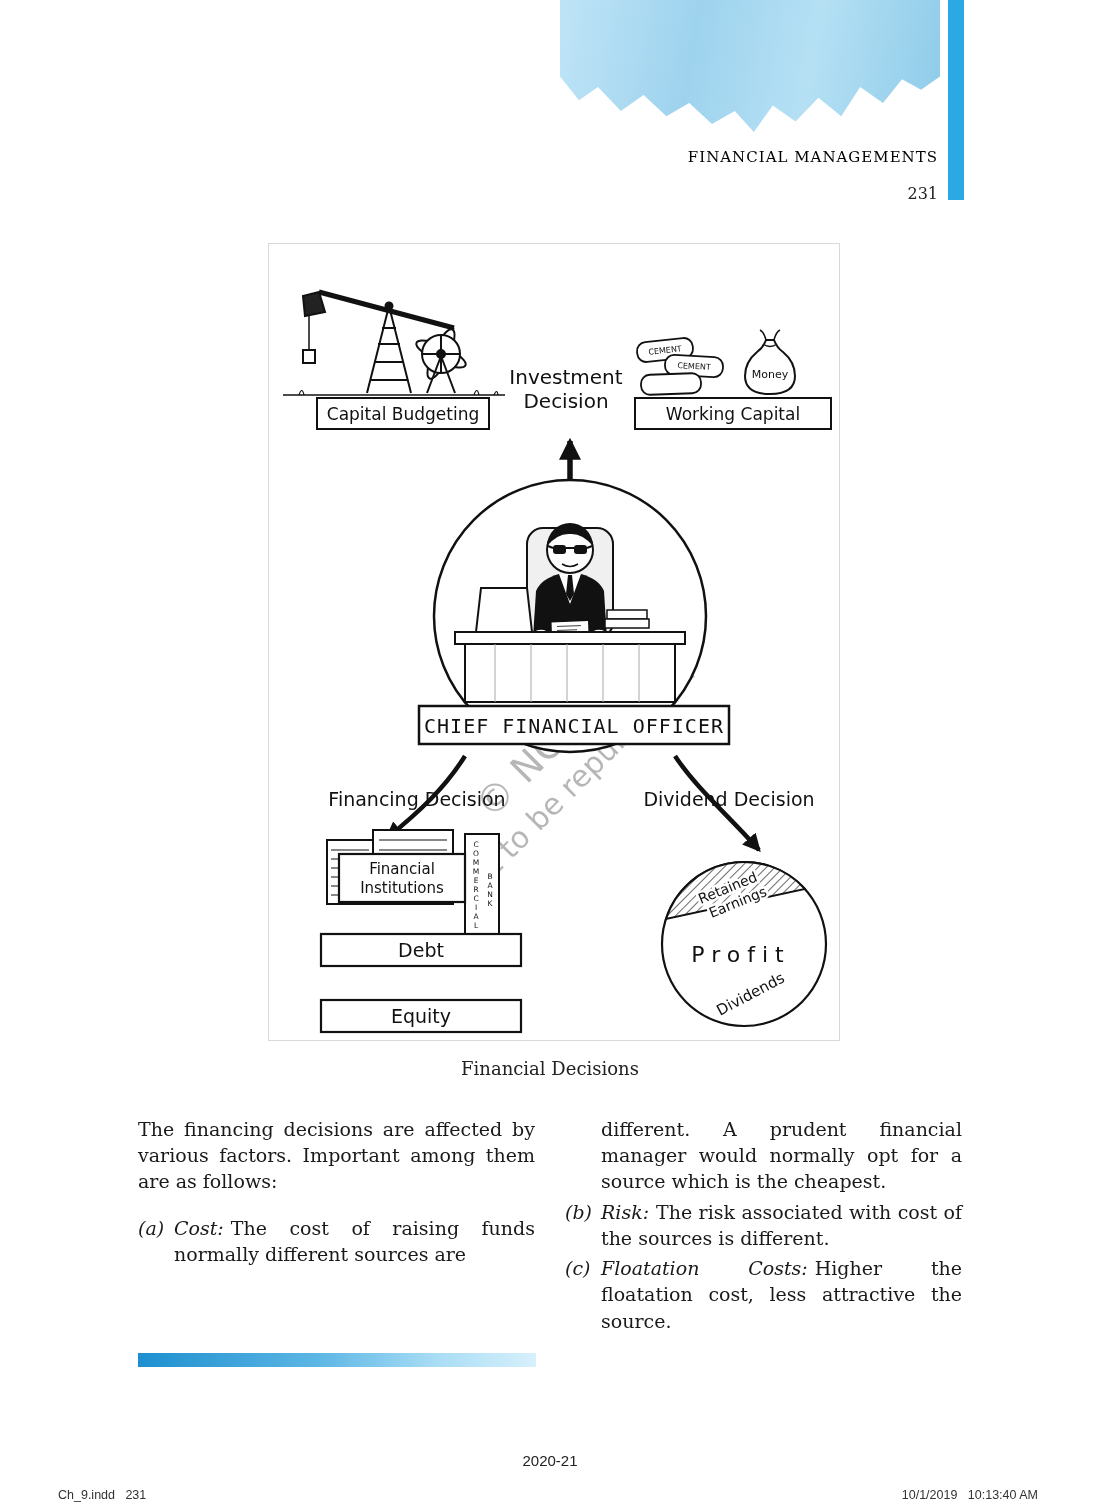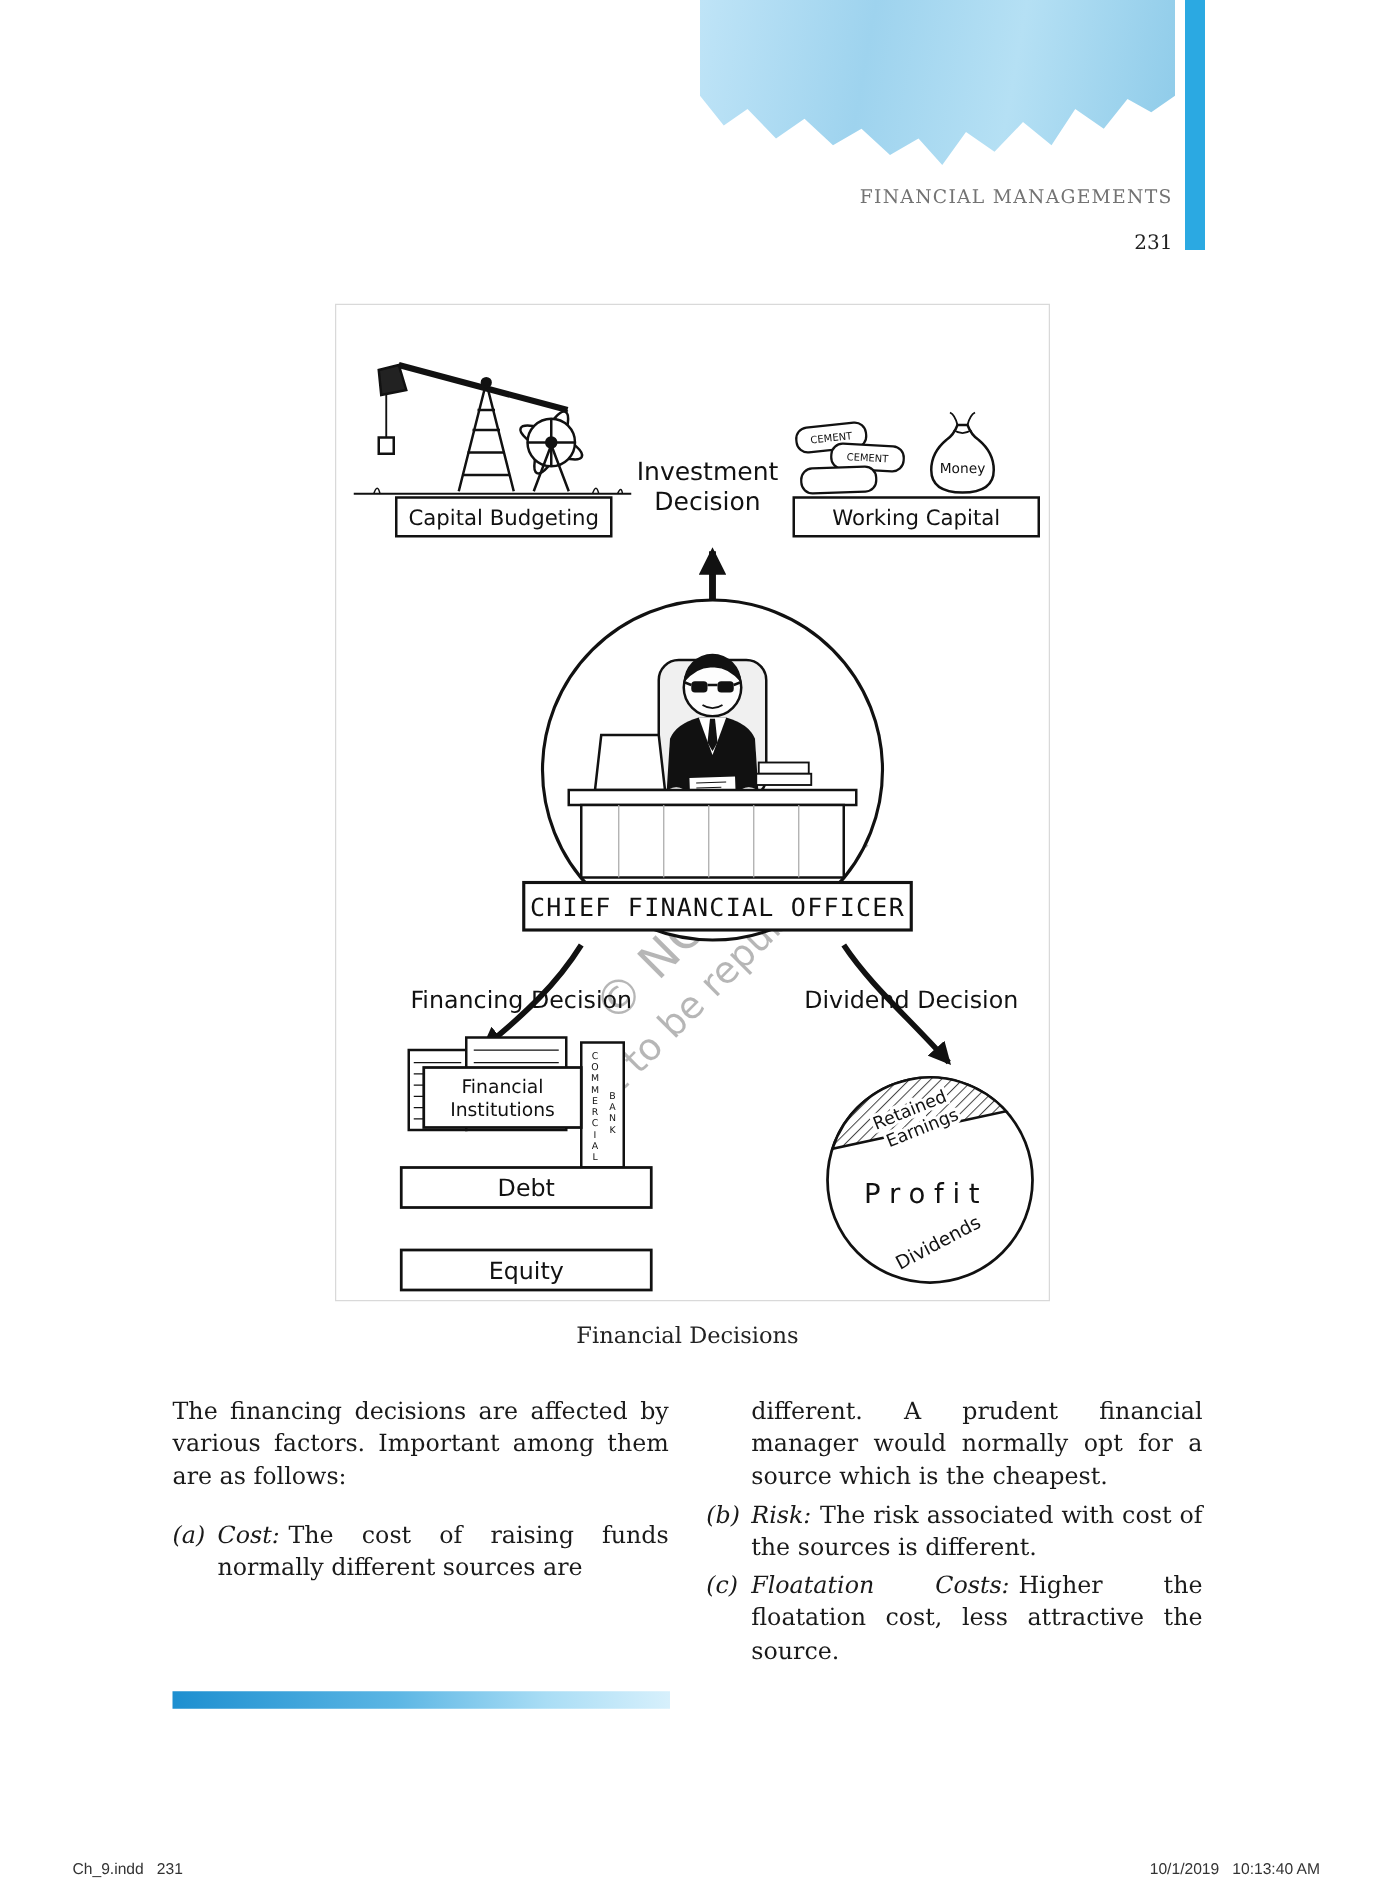--- a/index.html
+++ b/index.html
@@ -5,21 +5,21 @@
   * { margin:0; padding:0; box-sizing:border-box; }
   html,body { background:#fff; }
   body { width:1100px; height:1512px; position:relative; font-family:"DejaVu Serif", serif; color:#1a1a1a; }
   .page { position:absolute; inset:0; background:#ffffff; overflow:hidden; }
 
   
   .torn-art { position:absolute; left:560px; top:0; width:380px; height:132px;
     background:linear-gradient(100deg,#bfe4f7 0%, #9ed3ee 35%, #b5e0f4 65%, #8ecbe9 100%);
     clip-path:polygon(0 0,100% 0,100% 58%,95% 68%,90% 60%,85% 78%,79% 66%,74% 88%,68% 74%,62% 92%,56% 80%,51% 100%,46% 84%,40% 94%,34% 78%,28% 88%,22% 72%,16% 84%,10% 66%,5% 76%,0 58%); }
   .blue-bar { position:absolute; left:948px; top:0; width:16px; height:200px; background:#2ba9e2; }
-  .running-title { position:absolute; top:148px; right:162px; font-size:15px; letter-spacing:1px; color:#737373; }
+  .running-title { position:absolute; top:148px; right:162px; font-size:15px; letter-spacing:1px; color:#000000; }
   .page-number { position:absolute; top:184px; right:162px; font-size:16px; color:#222; }
 
   
   .figure-box { position:absolute; left:268px; top:243px; width:572px; height:798px; border:1px solid #d9d9d9; background:#fff; }
   .figure-caption { position:absolute; top:1058px; left:0; width:1100px; text-align:center; font-size:18px; color:#222; }
 
   svg text { font-family:"DejaVu Sans", sans-serif; fill:#111; }
   .comic { font-family:"DejaVu Sans", sans-serif; }
   .mono { font-family:"DejaVu Sans Mono", monospace; }
   .vtext { writing-mode:vertical-rl; text-orientation:upright; }
@@ -33,21 +33,21 @@
   .list-item { display:flex; margin-top:4px; }
   .item-label { width:36px; flex:none; font-style:italic; }
   .item-body { flex:1; text-align:justify; }
   .term { font-style:italic; margin-right:7px; }
 
   
   .gradient-bar { position:absolute; left:138px; top:1353px; width:398px; height:14px;
     background:linear-gradient(90deg,#1d8fd0 0%, #5cb6e4 45%, #a9ddf5 75%, #d7f0fc 100%); }
   .year { position:absolute; top:1452px; left:0; width:1100px; text-align:center; font-family:"Liberation Sans", sans-serif; font-size:15px; color:#222; }
   .footer-left { position:absolute; left:58px; top:1488px; font-family:"Liberation Sans", sans-serif; font-size:12.5px; color:#333; white-space:pre; }
-  .footer-right { position:absolute; right:44px; top:1488px; font-family:"Liberation Sans", sans-serif; font-size:12.5px; color:#333; white-space:pre; }
+  .footer-right { position:absolute; right:62px; top:1488px; font-family:"Liberation Sans", sans-serif; font-size:12.5px; color:#333; white-space:pre; }
 </style>
 </head>
 <body>
 
 <div class="page">
 
   <div class="torn-art"></div>
   <div class="blue-bar"></div>
   <div class="running-title">FINANCIAL MANAGEMENTS</div>
   <div class="page-number">231</div>
@@ -212,16 +212,17 @@
         <span class="item-body"><span class="term">Risk:</span><span>The risk associated with cost of the sources is different.</span></span>
       </div>
       <div class="list-item">
         <span class="item-label">(c)</span>
         <span class="item-body"><span class="term">Floatation Costs:</span><span>Higher the floatation cost, less attractive the source.</span></span>
       </div>
     </div>
   </div>
 
   <div class="gradient-bar"></div>
+  <div class="year">2020-21</div>
   <div class="footer-left">Ch_9.indd   231</div>
   <div class="footer-right">10/1/2019   10:13:40 AM</div>
 
 </div>
 
 </body></html>

